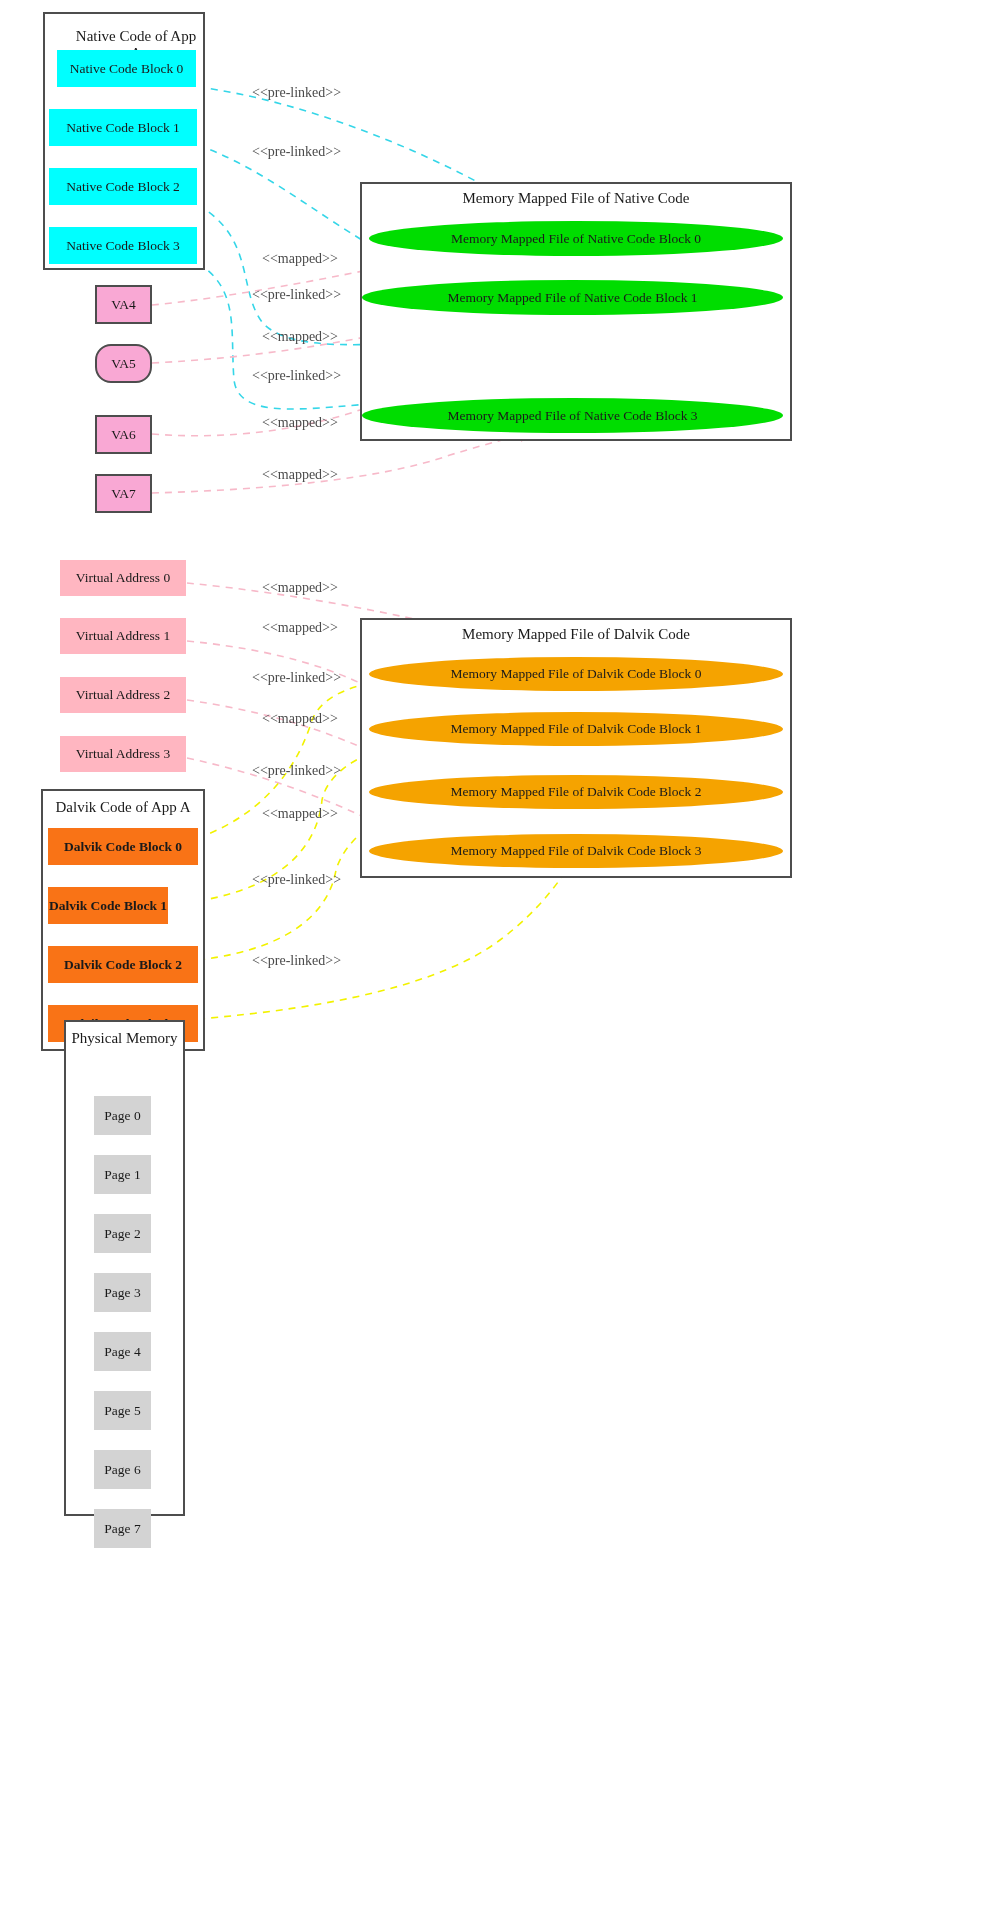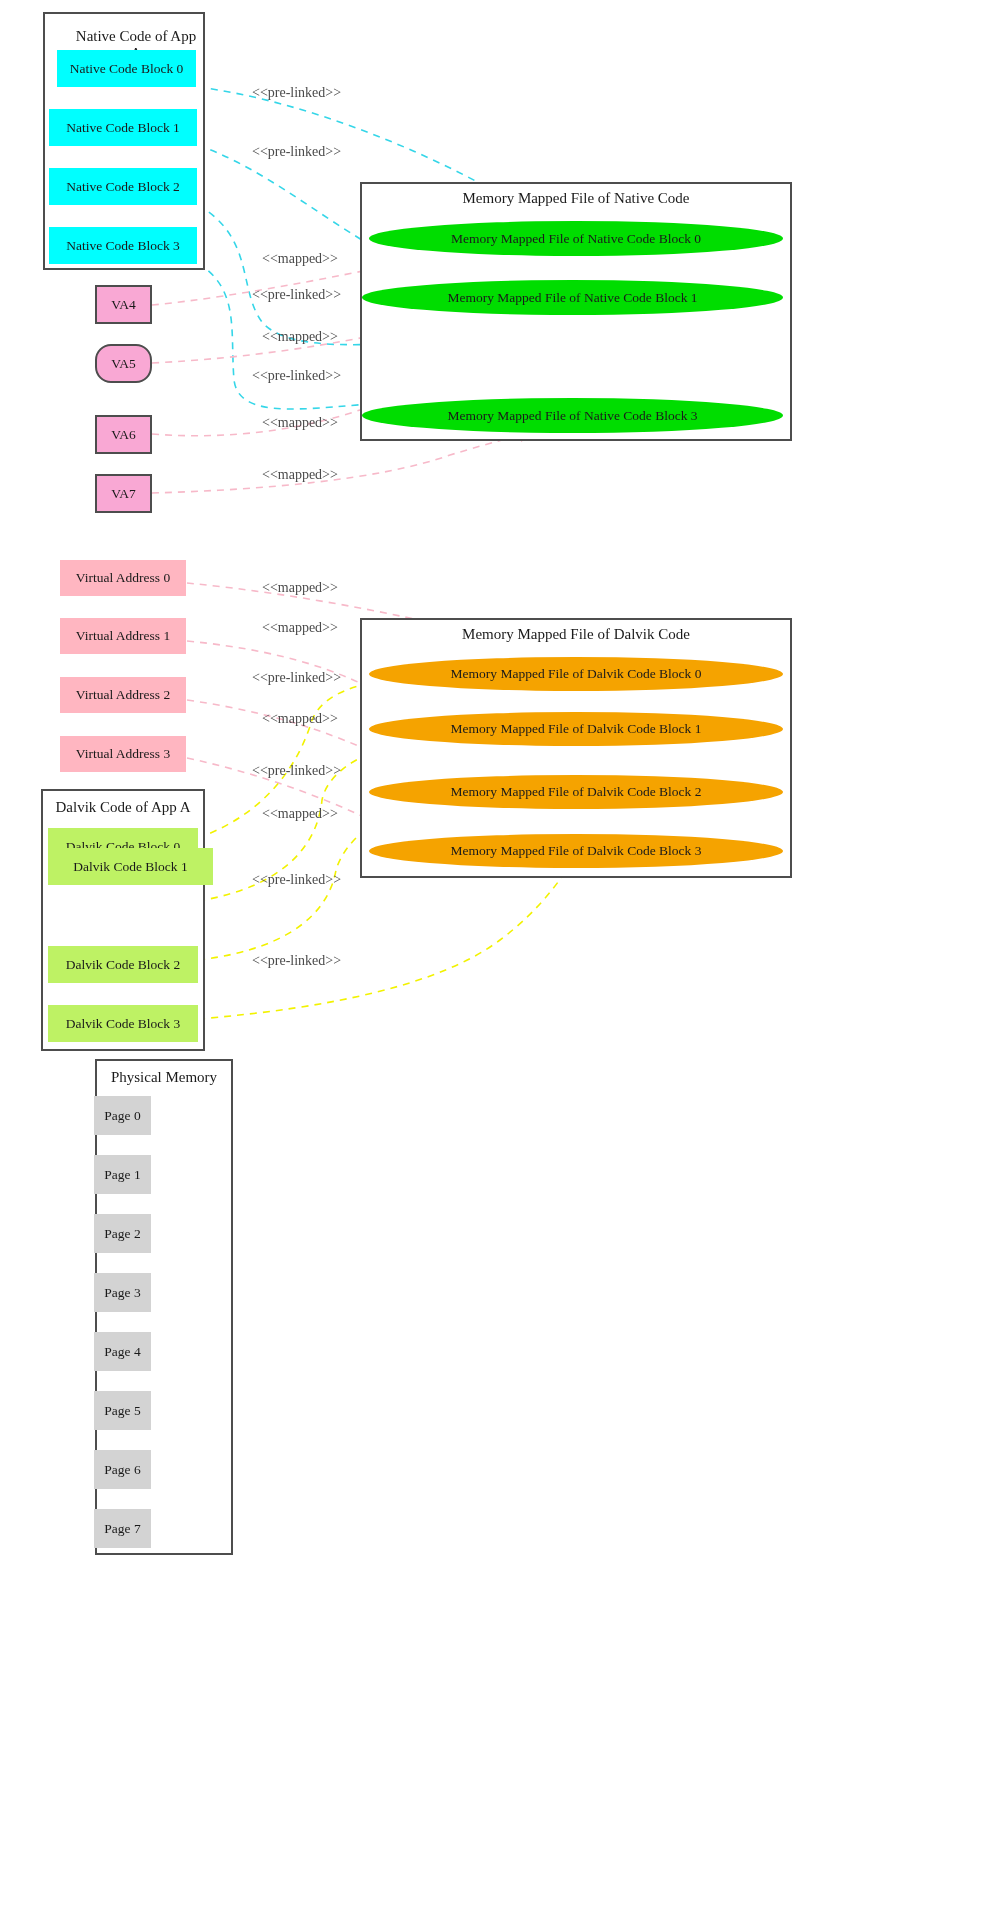--- a/index.html
+++ b/index.html
@@ -6,21 +6,21 @@
   body{font-family:"Liberation Serif","DejaVu Serif",serif;}
   #stage{position:relative;width:987px;height:1921px;background:#ffffff;overflow:hidden;}
 
   .container-box{position:absolute;border:2px solid #4d4d4d;background:#ffffff;box-sizing:border-box;}
   .container-title{position:absolute;left:0;right:0;text-align:center;font-size:15px;color:#1a1a1a;}
 
   .blk{position:absolute;display:flex;align-items:center;justify-content:center;
        font-size:13.5px;color:#1a1a1a;box-sizing:border-box;text-align:center;line-height:1;}
 
   .cyan{background:#00ffff;}
-  .yellow{background:#bef264;}
+  .yellow{background:#f97316;font-weight:bold;}
   .pink{background:#ffb6c1;}
   .gray{background:#d3d3d3;}
   .vabox{background:#f9a8d4;border:2px solid #4d4d4d;}
 
   .ell{position:absolute;display:flex;align-items:center;justify-content:center;
        border-radius:50%;font-size:13.5px;color:#1a1a1a;text-align:center;}
   .green{background:#00dd00;}
   .orange{background:#f5a300;}
 
   .edge-label{position:absolute;font-size:14px;color:#4a4a4a;white-space:nowrap;}
@@ -91,33 +91,33 @@
 
   <div class="blk pink" style="left:60px;top:560px;width:126px;height:36px;">Virtual Address 0</div>
   <div class="blk pink" style="left:60px;top:618px;width:126px;height:36px;">Virtual Address 1</div>
   <div class="blk pink" style="left:60px;top:677px;width:126px;height:36px;">Virtual Address 2</div>
   <div class="blk pink" style="left:60px;top:736px;width:126px;height:36px;">Virtual Address 3</div>
 
   <div class="container-box" style="left:41px;top:789px;width:164px;height:262px;">
     <div class="container-title" style="top:8px;">Dalvik Code of App A</div>
   </div>
   <div class="blk yellow" style="left:48px;top:828px;width:150px;height:37px;">Dalvik Code Block 0</div>
-  <div class="blk yellow" style="left:48px;top:848px;width:165px;height:37px;">Dalvik Code Block 1</div>
+  <div class="blk yellow" style="left:48px;top:887px;width:120px;height:37px;">Dalvik Code Block 1</div>
   <div class="blk yellow" style="left:48px;top:946px;width:150px;height:37px;">Dalvik Code Block 2</div>
   <div class="blk yellow" style="left:48px;top:1005px;width:150px;height:37px;">Dalvik Code Block 3</div>
 
   <div class="container-box" style="left:360px;top:618px;width:432px;height:260px;">
     <div class="container-title" style="top:6px;">Memory Mapped File of Dalvik Code</div>
   </div>
   <div class="ell orange" style="left:369px;top:657px;width:414px;height:34px;">Memory Mapped File of Dalvik Code Block 0</div>
   <div class="ell orange" style="left:369px;top:712px;width:414px;height:34px;">Memory Mapped File of Dalvik Code Block 1</div>
   <div class="ell orange" style="left:369px;top:775px;width:414px;height:34px;">Memory Mapped File of Dalvik Code Block 2</div>
   <div class="ell orange" style="left:369px;top:834px;width:414px;height:34px;">Memory Mapped File of Dalvik Code Block 3</div>
 
-  <div class="container-box" style="left:64px;top:1059px;width:138px;height:496px;margin-left:31px;">
+  <div class="container-box" style="left:64px;top:1020px;width:121px;height:496px;">
     <div class="container-title" style="top:8px;">Physical Memory</div>
   </div>
   <div class="blk gray" style="left:94px;top:1096px;width:57px;height:39px;">Page 0</div>
   <div class="blk gray" style="left:94px;top:1155px;width:57px;height:39px;">Page 1</div>
   <div class="blk gray" style="left:94px;top:1214px;width:57px;height:39px;">Page 2</div>
   <div class="blk gray" style="left:94px;top:1273px;width:57px;height:39px;">Page 3</div>
   <div class="blk gray" style="left:94px;top:1332px;width:57px;height:39px;">Page 4</div>
   <div class="blk gray" style="left:94px;top:1391px;width:57px;height:39px;">Page 5</div>
   <div class="blk gray" style="left:94px;top:1450px;width:57px;height:39px;">Page 6</div>
   <div class="blk gray" style="left:94px;top:1509px;width:57px;height:39px;">Page 7</div>

